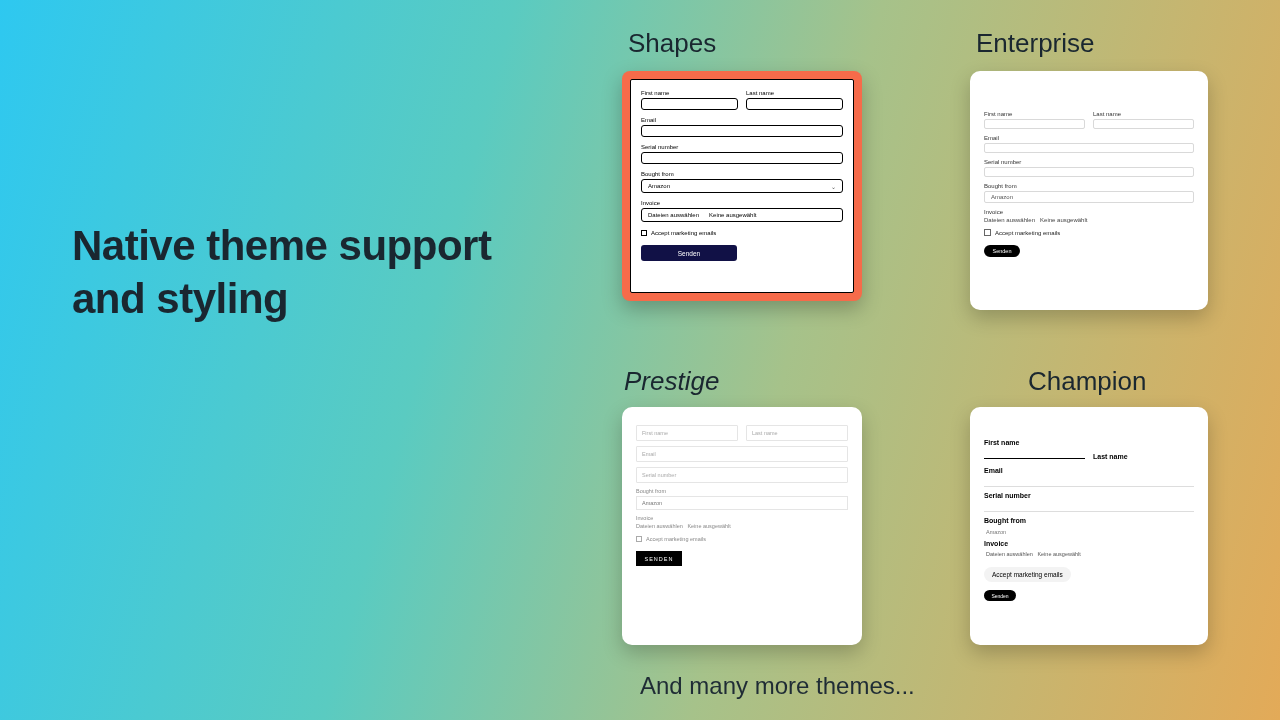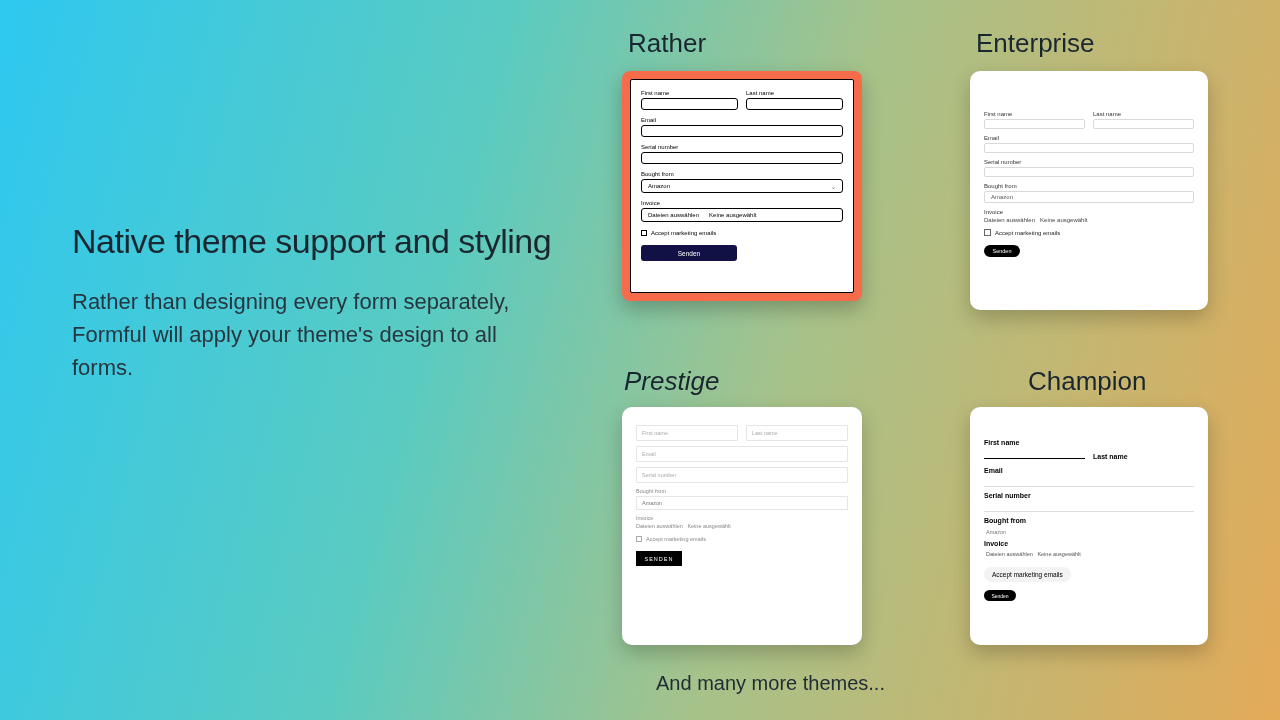--- a/index.html
+++ b/index.html
@@ -4,28 +4,28 @@
 <style>
   * { box-sizing: border-box; margin: 0; padding: 0; }
   html, body { width: 1280px; height: 720px; overflow: hidden; font-family: "Helvetica Neue", Arial, sans-serif; }
   body {
     background: linear-gradient(105deg, #2ec8f0 0%, #5acbc1 35%, #a6c28a 60%, #e3aa58 100%);
     position: relative;
     color: #1a2730;
   }
   
   .copy { position:absolute; left:72px; top:220px; width:480px; }
-  .copy h1 { font-size:34px; font-weight:400; line-height:1.25; color:#1a2730; letter-spacing:-0.5px;}
+  .copy h1 { font-size:42px; font-weight:700; line-height:1.25; color:#1a2730; letter-spacing:-0.5px;}
   .copy p  { margin-top:22px; font-size:22px; line-height:1.5; color:#273640; font-weight:400;}
   
   .ttitle { position:absolute; font-size:26px; font-weight:500; color:#1a2730; }
   
   .card { position:absolute; background:#fff; border-radius:10px; box-shadow:0 8px 20px rgba(0,0,0,.22); }
   
-  .more { position:absolute; left:656px; top:672px; font-size:20px; color:#1f2c35; }
+  .more { position:absolute; left:640px; top:672px; font-size:24px; color:#1f2c35; }
 
   
   .sh-wrap { position:absolute; left:622px; top:71px; width:240px; height:230px; border-radius:8px; background:#f66b4a; padding:8px; box-shadow:0 8px 20px rgba(0,0,0,.25);}
   .sh-inner { background:#fff; border:1px solid #000; border-radius:2px; width:100%; height:100%; padding:10px 10px 6px 10px; font-size:6.5px; color:#000;}
   .sh-row { display:flex; gap:8px; }
   .sh-col { flex:1; }
   .sh-lbl { font-size:6px; margin-bottom:2px; display:block; font-weight:500;}
   .sh-in  { width:100%; height:12px; border:1px solid #000; border-radius:3px; margin-bottom:7px;}
   .sh-sel { width:100%; height:14px; border:1px solid #000; border-radius:3px; margin-bottom:7px; display:flex; align-items:center; justify-content:space-between; padding:0 6px; font-size:6px;}
   .sh-file{ width:100%; height:14px; border:1px solid #000; border-radius:3px; font-size:6px; display:flex; align-items:center; padding-left:6px; gap:10px; margin-bottom:8px;}
@@ -68,24 +68,23 @@
   .ch-file{ font-size:5.5px; color:#555; padding:2px 2px 6px 2px;}
   .ch-chk { background:#f3f3f3; border-radius:10px; padding:4px 8px; font-size:6.5px; display:inline-flex; align-items:center; gap:5px; margin:4px 0 8px 0;}
   .ch-btn { background:#000;color:#fff;width:32px;height:11px;border-radius:8px;font-size:5px;display:flex;align-items:center;justify-content:center;}
   .chev { font-size:6px; color:#555; }
 </style>
 </head>
 <body>
 
 <div class="copy">
   <h1>Native theme support and styling</h1>
-  <p>Rather than designing every form separately, Formful will apply your theme's design to all forms.</p>
-</div>
-
-<div class="ttitle" style="left:628px; top:28px;">Rather</div>
+</div>
+
+<div class="ttitle" style="left:628px; top:28px;">Shapes</div>
 <div class="ttitle" style="left:976px; top:28px;">Enterprise</div>
 <div class="ttitle" style="left:624px; top:366px;font-style:italic;">Prestige</div>
 <div class="ttitle" style="left:1028px; top:366px;">Champion</div>
 
 <div class="sh-wrap">
   <div class="sh-inner">
     <div class="sh-row">
       <div class="sh-col">
         <span class="sh-lbl">First name</span>
         <div class="sh-in"></div>

